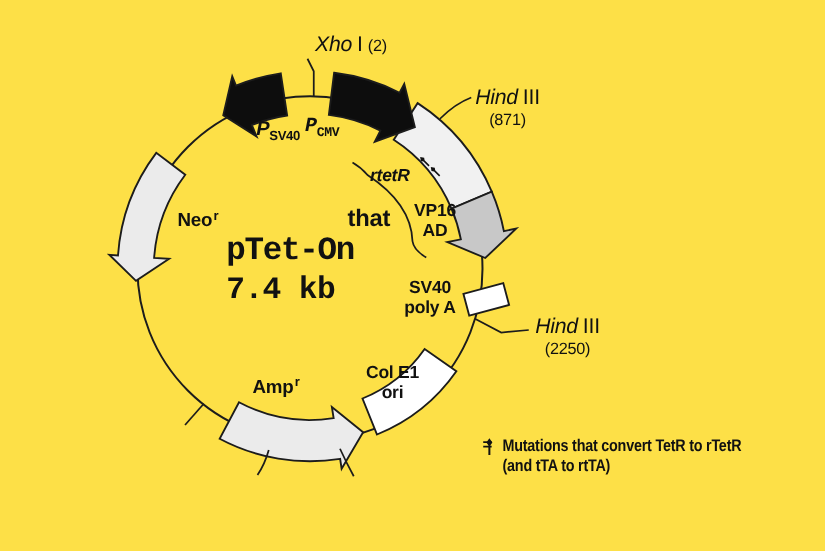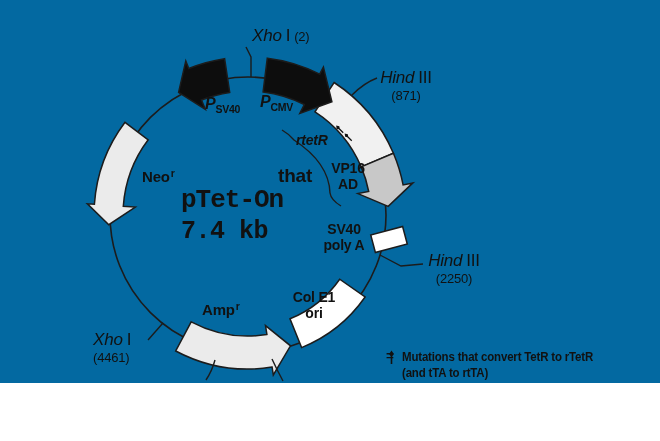--- a/index.html
+++ b/index.html
@@ -1,37 +1,37 @@
 <!DOCTYPE html>
 <html><head>
 <meta charset="utf-8">
 <style>
   html,body{margin:0;padding:0;background:#fff;}
   .stage{
-    position:relative;width:660px;height:383px;background:#0369a1;
+    position:relative;width:660px;height:441px;background:#fde047;
     font-family:"Liberation Sans",sans-serif;color:#111;overflow:hidden;
   }
   .stage svg{position:absolute;left:0;top:0;}
   .lbl{position:absolute;line-height:1.1;white-space:nowrap;letter-spacing:-0.2px;}
   .i{font-style:italic;}
   .b{font-weight:bold;}
   .sfx{margin-left:4px;}
   .pos-inline{font-size:13px;margin-left:4px;font-weight:normal;font-style:normal;}
   .pos-block{display:block;font-size:13px;margin-top:1px;font-weight:normal;font-style:normal;}
   .sup{font-size:10.5px;position:relative;top:-5px;margin-left:1px;}
   .subs{font-size:10.5px;font-weight:bold;position:relative;top:4px;letter-spacing:-0.3px;}
 
   #lbl-xho-top{left:252px;top:27px;font-size:17px;}
   #lbl-hind-871{left:370px;top:69px;width:72px;text-align:center;font-size:17px;}
   #lbl-hind-2250{left:418px;top:252px;width:72px;text-align:center;font-size:17px;}
   #lbl-xho-4461{left:93px;top:331px;font-size:17px;}
   #lbl-sca{left:163px;top:380px;font-size:18px;}
   #lbl-bsa{left:287px;top:380px;font-size:18px;}
   #lbl-psv40{left:205px;top:95px;font-size:16px;}
-  #lbl-pcmv{left:260px;top:93px;font-size:16px;}
+  #lbl-pcmv{left:244px;top:93px;font-size:16px;font-family:Liberation Mono, monospace;}
   #lbl-neo{left:142px;top:169px;font-size:15px;font-weight:bold;}
   #lbl-amp{left:202px;top:302px;font-size:15px;font-weight:bold;}
   #lbl-rtta{left:278px;top:166px;font-size:19px;font-weight:bold;}
   #lbl-rtetr{left:296px;top:133px;font-size:14px;font-weight:bold;font-style:italic;}
   #lbl-vp16{left:327px;top:161px;width:42px;text-align:center;font-size:14px;font-weight:bold;line-height:1.12;}
   #lbl-sv40pa{left:318px;top:222px;width:52px;text-align:center;font-size:14px;font-weight:bold;line-height:1.12;}
   #lbl-cole1{left:290px;top:274px;width:48px;text-align:center;font-size:14px;font-weight:bold;line-height:1.12;margin-top:16px;}
   #lbl-title{left:181px;top:186px;width:136px;text-align:left;font-family:Liberation Mono, monospace;}
   #lbl-title .name{font-size:26px;font-weight:bold;letter-spacing:-1px;}
   #lbl-title .size{font-size:25px;font-weight:bold;margin-top:3px;letter-spacing:-0.5px;}
@@ -71,21 +71,20 @@
       <path d="M0 -3.4 L2.4 0 L0.8 2.2 L0.8 9.5 L-0.8 9.5 L-0.8 2.2 L-2.4 0 Z" transform="translate(346.5,135.5) rotate(-45) scale(0.78)"></path>
     </g>
   </svg>
 
   <div class="lbl" id="lbl-xho-top"><span class="i">Xho</span><span class="sfx">I</span><span class="pos-inline">(2)</span></div>
 
   <div class="lbl" id="lbl-hind-871"><span class="i">Hind</span><span class="sfx">III</span><span class="pos-block">(871)</span></div>
 
   <div class="lbl" id="lbl-hind-2250"><span class="i">Hind</span><span class="sfx">III</span><span class="pos-block">(2250)</span></div>
 
-  <div class="lbl" id="lbl-xho-4461"><span class="i">Xho</span><span class="sfx">I</span><span class="pos-block">(4461)</span></div>
 
 
 
   <div class="lbl" id="lbl-psv40"><span class="i b">P</span><span class="subs">SV40</span></div>
 
   <div class="lbl" id="lbl-pcmv"><span class="i b">P</span><span class="subs">CMV</span></div>
 
   <div class="lbl" id="lbl-neo"><span>Neo</span><span class="sup">r</span></div>
 
   <div class="lbl" id="lbl-amp"><span>Amp</span><span class="sup">r</span></div>

